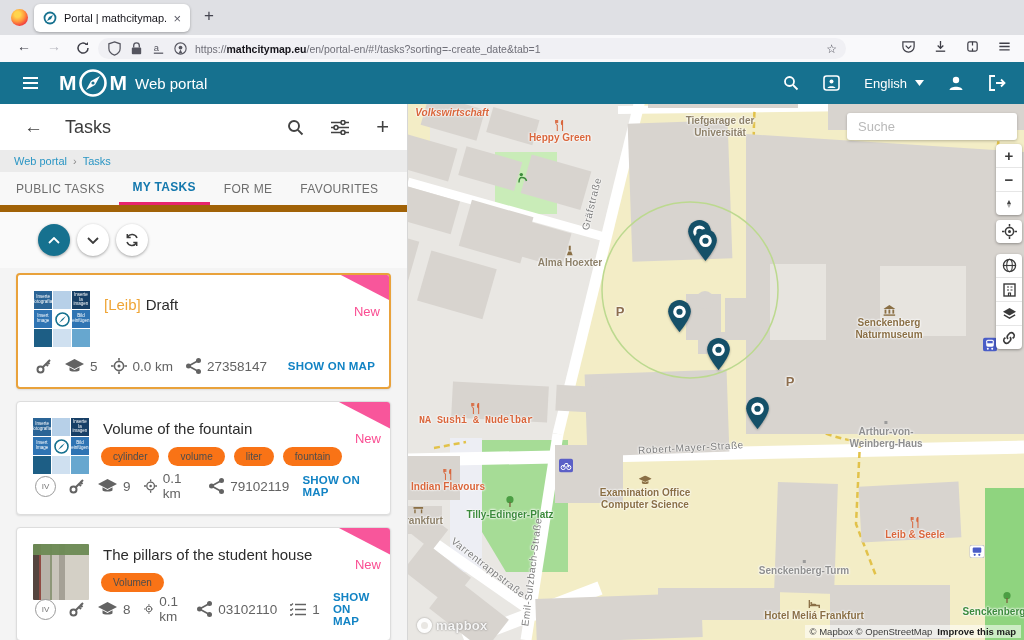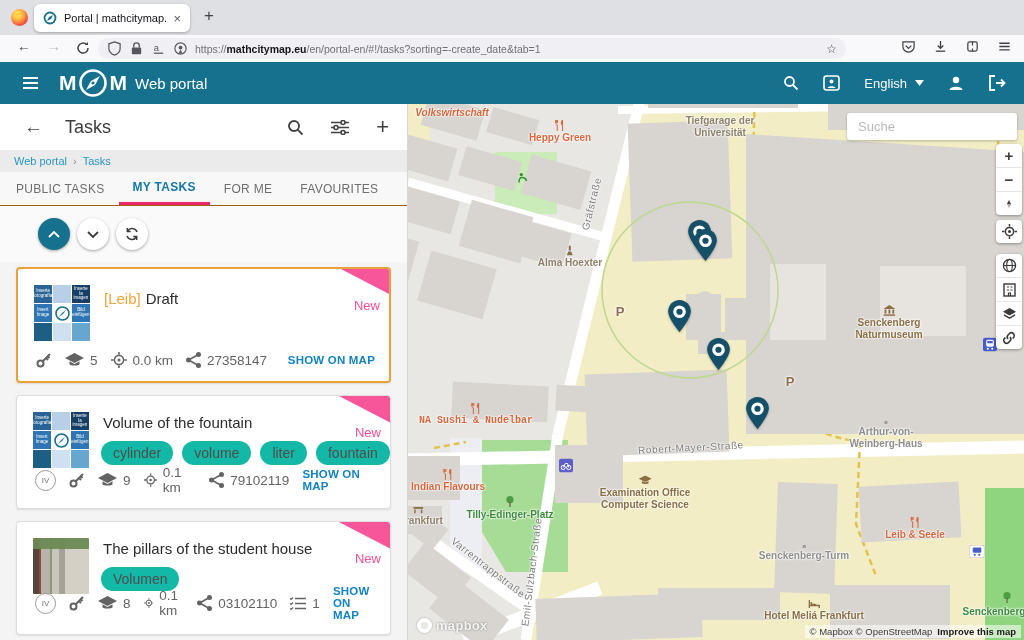--- a/index.html
+++ b/index.html
@@ -35,21 +35,21 @@
   .hlang{font-size:13px;display:flex;align-items:center;gap:8px}
   
   .panel{position:absolute;top:104px;left:0;width:408px;bottom:0;background:#f4f4f4;border-right:1px solid #d6d6d6;box-sizing:border-box}
   .ptoolbar{height:46px;background:#fff;display:flex;align-items:center;padding:0 18px 0 24px}
   .pback{font-size:19px;color:#424242;margin-right:22px}
   .ptitle{font-size:18px;color:#3c3c3c}
   .ptools{margin-left:auto;display:flex;align-items:center;gap:27px;color:#424242}
   .pcrumb{height:22px;background:#ebebeb;display:flex;align-items:center;padding-left:14px;gap:6px;font-size:11px}
   .pcrumb a{color:#2b96c4;text-decoration:none}
   .pcrumb .sep{color:#8a8a8a}
-  .ptabs{height:33px;background:#f8f8f8;border-bottom:1px solid #a16207;display:flex;align-items:stretch;padding-left:2px}
+  .ptabs{height:33px;background:#f8f8f8;border-bottom:7px solid #a16207;display:flex;align-items:stretch;padding-left:2px}
   .ptab{display:flex;align-items:center;padding:0 14px;font-size:12px;color:#6e6e6e;letter-spacing:.3px;box-sizing:border-box}
   .ptab.active{color:#1478ad;border-bottom:3px solid #e8256d;font-weight:700}
   .sortrow{height:56px;display:flex;align-items:center;padding:0 12px 0 24px;background:#fafafa}
   .orderbox{width:178px;margin-right:16px}
   .orderlbl{font-size:10px;color:#909090}
   .orderval{display:flex;align-items:center;border-bottom:1px solid #9c9c9c;padding:3px 0 4px;font-size:14px;color:#333}
   .orderval .caret{margin-left:auto;color:#757575;font-size:10px}
   .rbtn{width:32px;height:32px;border-radius:50%;background:#fff;box-shadow:0 1px 3px rgba(0,0,0,.35);
     display:flex;align-items:center;justify-content:center;margin-left:7px;flex:none}
   .rbtn.primary{background:#16718f}
@@ -63,21 +63,21 @@
   .thumb{position:absolute;left:16px;top:16px;width:56px;height:56px}
   .tgrid{display:grid;width:56px;height:56px;grid-template-columns:repeat(3,1fr);grid-template-rows:repeat(3,1fr);gap:1px;background:#fff}
   .tgrid div{display:flex;align-items:center;justify-content:center;overflow:hidden;font-size:4.5px;color:#fff;text-align:center;line-height:1.1}
   .photo{width:56px;height:56px;border-radius:1px;
     background:
      linear-gradient(180deg, rgba(108,138,84,.95) 0 20%, rgba(0,0,0,0) 20%),
      linear-gradient(90deg,#54443e 0 10%,#8f4a42 10% 15%,#b8b4aa 15% 30%,#8d9778 30% 34%,#c9c5bb 34% 46%,#a5a196 46% 57%,#d4d0c6 57% 100%)}
   .ctitle{position:absolute;left:86px;top:21px;font-size:15px;color:#2c2c2c;white-space:nowrap}
   .cprefix{color:#efa536;margin-right:5px}
   .tagsrow{position:absolute;left:84px;top:45px;display:flex;gap:9px}
-  .tag{background:#14b8a6;border-radius:13px;padding:4px 12px;font-size:14px;color:#4d4d4d}
+  .tag{background:#f97316;border-radius:13px;padding:4px 12px;font-size:10px;color:#4d4d4d}
   .meta{position:absolute;left:18px;right:14px;bottom:13px;display:flex;align-items:center;color:#636363;font-size:13.5px}
   .mg{display:flex;align-items:center;gap:6px;margin-right:13px}
   .lvl{width:21px;height:21px;border:1px solid #9a9a9a;border-radius:50%;display:flex;align-items:center;justify-content:center;
     font-size:8px;color:#777;box-sizing:border-box}
   .show{margin-left:auto;color:#1283c4;font-weight:700;font-size:11.5px;letter-spacing:.2px}
   
   .map{position:absolute;left:408px;top:104px;right:0;bottom:0;background:#e9e7e3;overflow:hidden}
   #map-svg{position:absolute;left:0;top:0}
   .mlabel{position:absolute;display:flex;flex-direction:column;align-items:center;font-size:10px;font-weight:600;
     text-align:center;line-height:1.2;white-space:pre-line;
@@ -573,21 +573,21 @@
       <div class="mlabel street" style="left: 80px; top: 464px; transform: translate(-50%, -50%) rotate(38deg);"><span>Varrentrappstraße</span></div>
       <div class="mlabel street" style="left: 124px; top: 468px; transform: translate(-50%, -50%) rotate(-83deg);"><span>Emil-Sulzbach-Straße</span></div>
       <div class="mlabel" style="left: 478px; top: 331px; color: rgb(143, 143, 143); transform: translate(-50%, -50%);"><span class="micon"><svg width="5" height="5" viewBox="0 0 5 5">
             <rect x="1" y="1" width="3" height="3" fill="#9b9b9b"></rect>
           </svg></span><span>Arthur-von-
 Weinberg-Haus</span></div>
       <div class="mlabel" style="left: 507px; top: 425px; color: rgb(217, 102, 60); transform: translate(-50%, -50%);"><span class="micon"><svg width="10" height="11" viewBox="0 0 10 11">
             <path d="M1 0v3.2c0 1 .6 1.6 1.4 1.6V11M1 0v3M2.8 0v3M1.9 0v3" stroke="#d9663c" stroke-width="1" fill="none"></path>
             <path d="M7.5 0C6.4 0 6 1.6 6 3.2c0 1.2.5 2 1.2 2V11h1V0z" fill="#d9663c"></path>
           </svg></span><span>Leib &amp; Seele</span></div>
-      <div class="mlabel" style="left: 396px; top: 449px; color: rgb(143, 143, 143); transform: translate(-50%, -50%);"><span class="micon"><svg width="5" height="5" viewBox="0 0 5 5">
+      <div class="mlabel" style="left: 396px; top: 464px; color: rgb(143, 143, 143); transform: translate(-50%, -50%);"><span class="micon"><svg width="5" height="5" viewBox="0 0 5 5">
             <rect x="1" y="1" width="3" height="3" fill="#9b9b9b"></rect>
           </svg></span><span>Senckenberg-Turm</span></div>
       <div class="mlabel" style="left: 406px; top: 507px; color: rgb(138, 111, 69); transform: translate(-50%, -50%);"><span class="micon"><svg width="12" height="9" viewBox="0 0 12 9">
             <path d="M1 0v8M1 5.5h10V8M2.5 4.5h3.5a2 2 0 012 1" stroke="#8a6f45" stroke-width="1.4" fill="none"></path>
             <circle cx="3" cy="3" r="1" fill="#8a6f45"></circle>
           </svg></span><span>Hotel Meliá Frankfurt</span></div>
       <div class="mlabel" style="left: 586px; top: 508px; color: rgb(60, 139, 60); transform: translate(-50%, -50%);"><span>Senckenberg</span></div>
       <div class="mlabel" style="left: 115px; top: 74px; transform: translate(-50%, -50%);"><span class="micon"><svg width="11" height="11" viewBox="0 0 11 11">
             <circle cx="3.8" cy="2.6" r="1.7" fill="#3c8b3c"></circle>
             <path d="M1.5 10.5c0-3 1.2-5 2.8-5 1.8 0 4.2 1 4.7 3.5" stroke="#3c8b3c" stroke-width="1.5" fill="none"></path>

